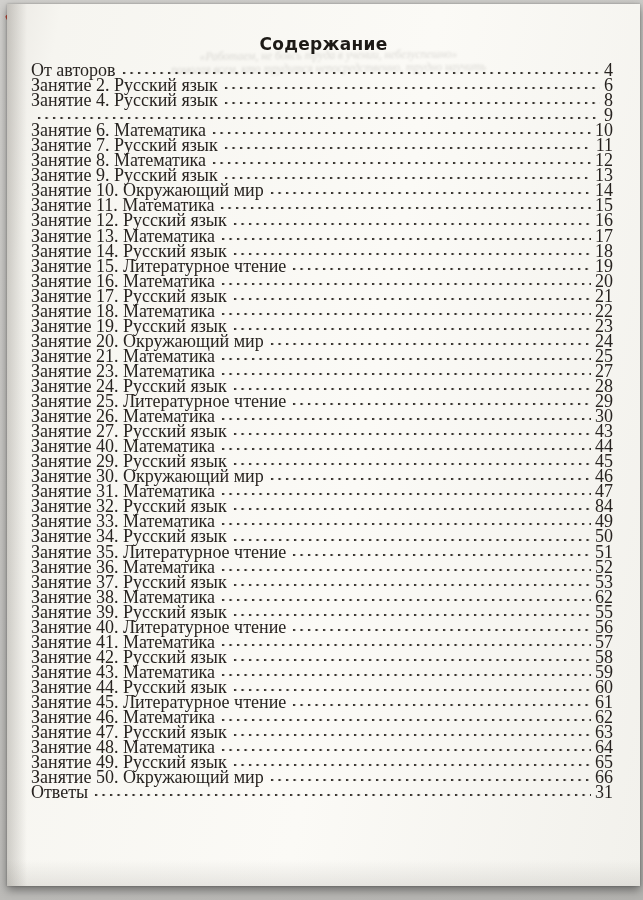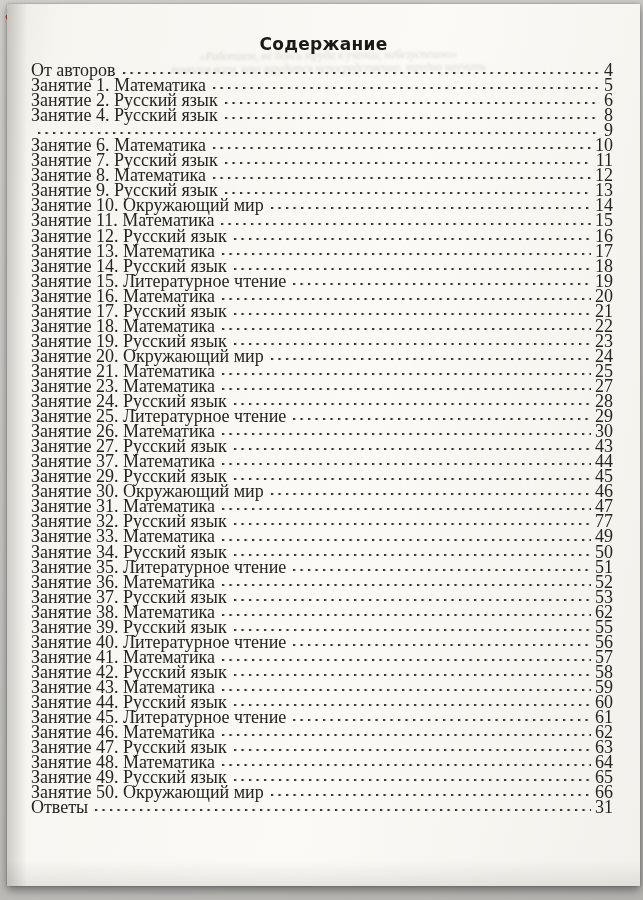--- a/index.html
+++ b/index.html
@@ -75,25 +75,20 @@
 
   <div class="page-title">Содержание</div>
 
   <div class="toc" id="toc">
   <div class="toc-row">
     <span class="toc-label">От авторов</span>
     <span class="toc-leader"></span>
     <span class="toc-page">4</span>
   </div>
 
-  <div class="toc-row">
-    <span class="toc-label">Занятие 1. Математика</span>
-    <span class="toc-leader"></span>
-    <span class="toc-page">5</span>
-  </div>
 
   <div class="toc-row">
     <span class="toc-label">Занятие 2. Русский язык</span>
     <span class="toc-leader"></span>
     <span class="toc-page">6</span>
   </div>
 
 
   <div class="toc-row">
     <span class="toc-label">Занятие 4. Русский язык</span>
@@ -227,21 +222,21 @@
     <span class="toc-page">30</span>
   </div>
 
   <div class="toc-row">
     <span class="toc-label">Занятие 27. Русский язык</span>
     <span class="toc-leader"></span>
     <span class="toc-page">43</span>
   </div>
 
   <div class="toc-row">
-    <span class="toc-label">Занятие 37. Математика</span>
+    <span class="toc-label">Занятие 40. Математика</span>
     <span class="toc-leader"></span>
     <span class="toc-page">44</span>
   </div>
 
   <div class="toc-row">
     <span class="toc-label">Занятие 29. Русский язык</span>
     <span class="toc-leader"></span>
     <span class="toc-page">45</span>
   </div>
 
@@ -253,21 +248,21 @@
 
   <div class="toc-row">
     <span class="toc-label">Занятие 31. Математика</span>
     <span class="toc-leader"></span>
     <span class="toc-page">47</span>
   </div>
 
   <div class="toc-row">
     <span class="toc-label">Занятие 32. Русский язык</span>
     <span class="toc-leader"></span>
-    <span class="toc-page">77</span>
+    <span class="toc-page">84</span>
   </div>
 
   <div class="toc-row">
     <span class="toc-label">Занятие 33. Математика</span>
     <span class="toc-leader"></span>
     <span class="toc-page">49</span>
   </div>
 
   <div class="toc-row">
     <span class="toc-label">Занятие 34. Русский язык</span>

